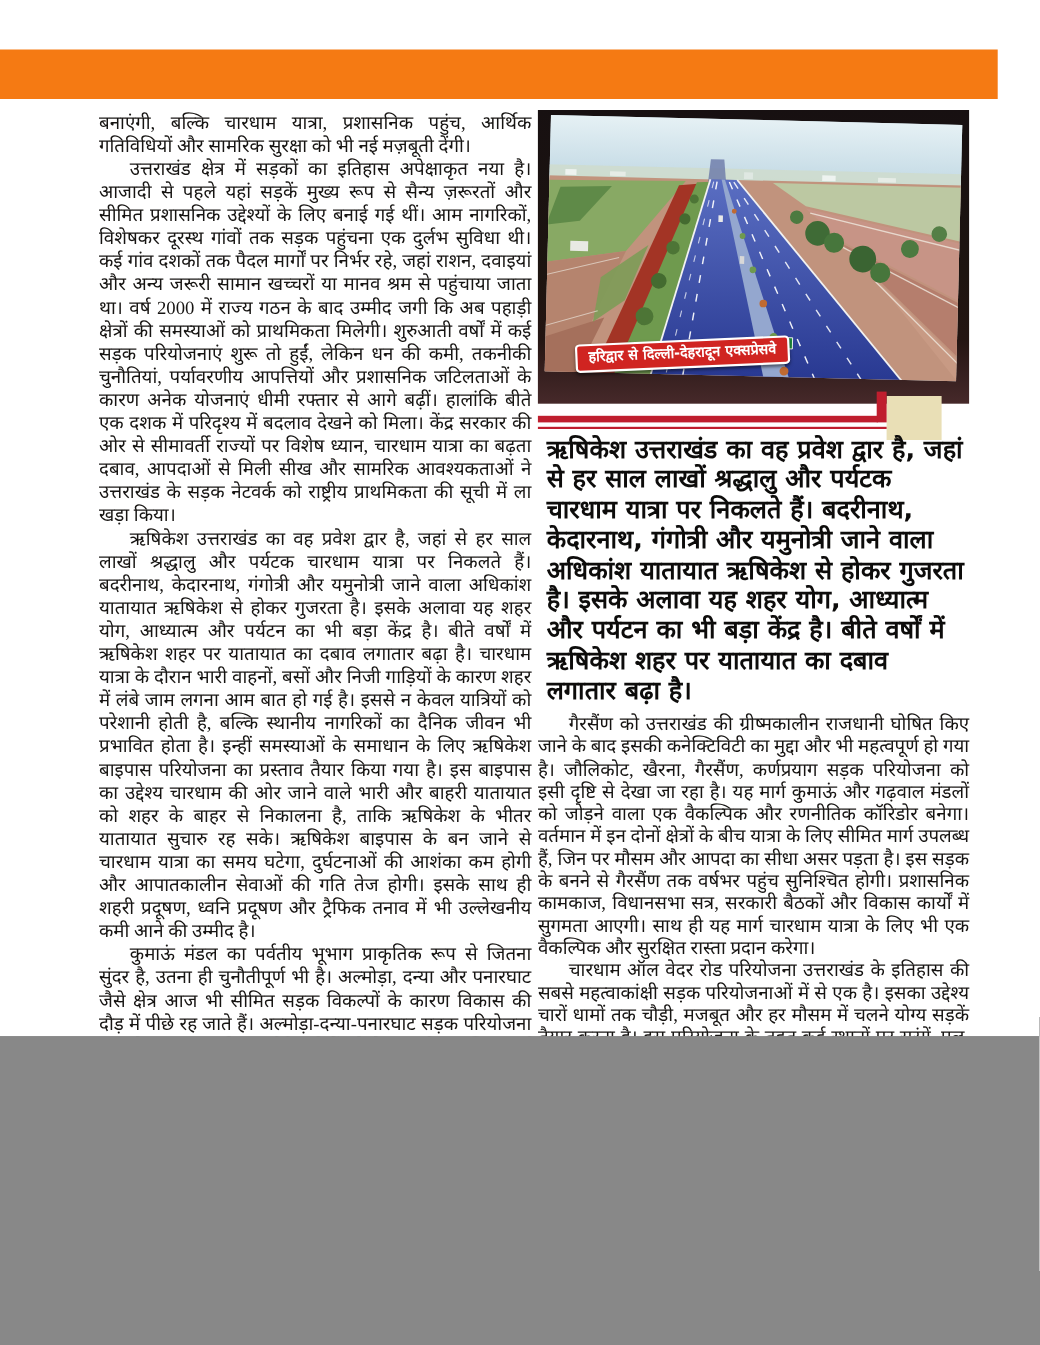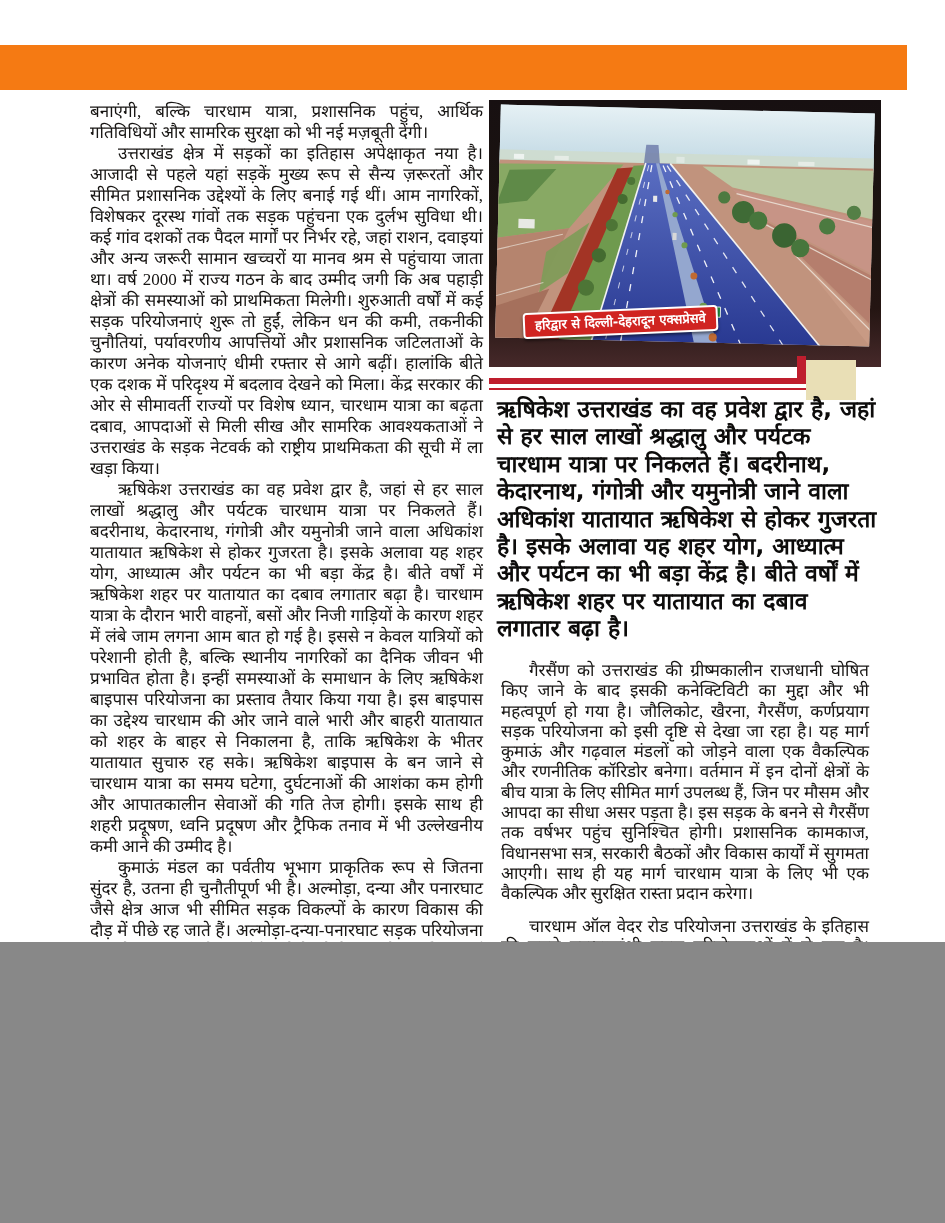--- a/index.html
+++ b/index.html
@@ -67,21 +67,21 @@
     font-family:"DejaVu Sans", sans-serif;
     font-weight:700;
     font-size:23px;line-height:27.4px;
     text-align:left;color:#0d0c0b;
   }
   
   .right-body{
     position:absolute;left:489px;top:649px;width:392px;
   }
   .right-body p{
-    margin:12px;
+    margin:0;
     font-size:17px;line-height:20.3px;
     text-align:justify;text-indent:28px;
   }
   
   .footer-rule{position:absolute;left:0;top:1146px;width:909px;height:2px;background:#3b3735;}
   .footer{
     position:absolute;left:650px;top:1148px;height:38px;
     display:flex;align-items:center;gap:14px;
   }
   .footer .date{

